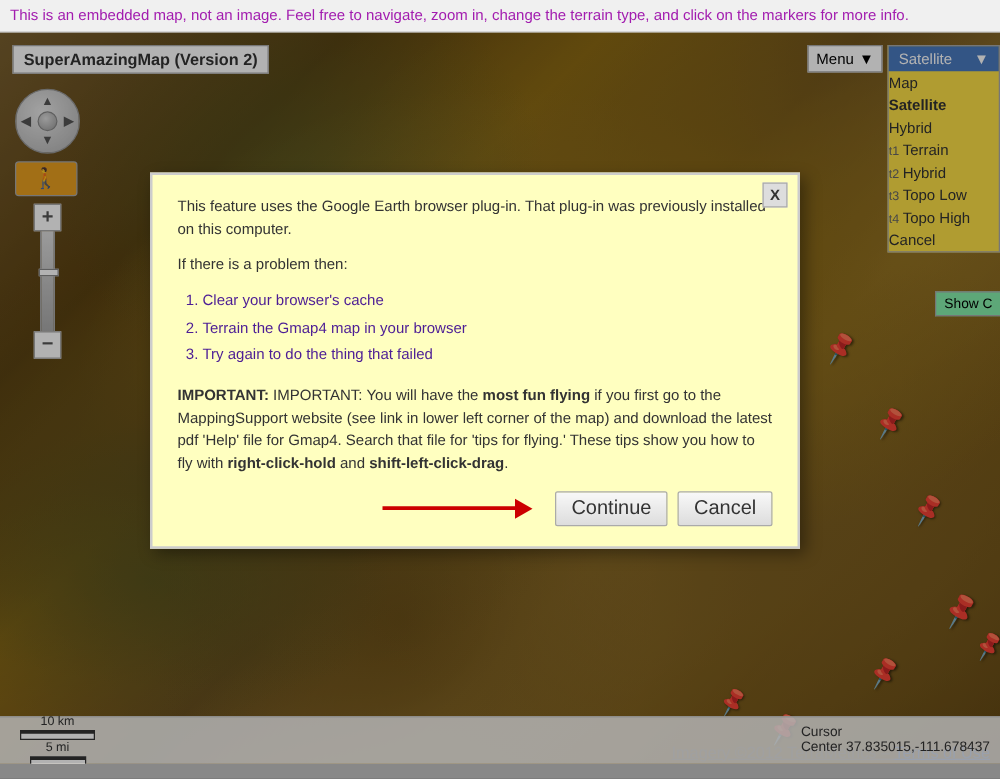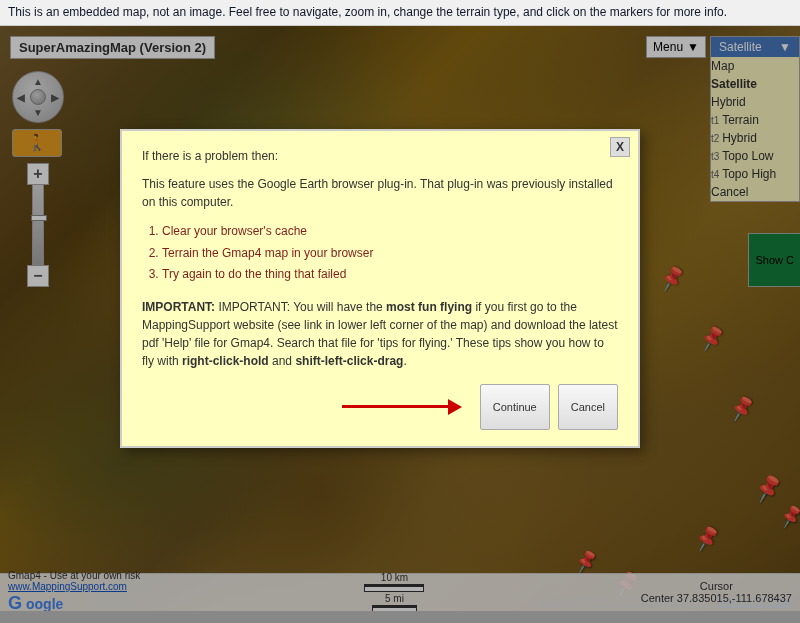--- a/index.html
+++ b/index.html
@@ -4,21 +4,21 @@
   <style>
     * { box-sizing: border-box; margin: 0; padding: 0; }
     body { width: 800px; height: 623px; overflow: hidden; font-family: Arial, sans-serif; font-size: 13px; background: #888; }
 
     
     #info-bar {
       background: #f0f0f0;
       border-bottom: 1px solid #ccc;
       padding: 4px 8px;
       font-size: 12px;
-      color: #0f172a;
+      color: #a21caf;
       line-height: 1.4;
     }
 
     
     #map-container {
       position: relative;
       width: 800px;
       height: 585px;
       overflow: hidden;
     }
@@ -78,21 +78,21 @@
       padding: 3px 6px;
       font-size: 12px;
       cursor: pointer;
       display: flex;
       align-items: center;
       gap: 4px;
       margin-right: 4px;
     }
 
     #map-type-panel {
-      background: #fef9c3;
+      background: #fde047;
       border: 1px solid #aaa;
       min-width: 90px;
     }
 
     #map-type-header {
       background: #4a7abf;
       color: white;
       padding: 3px 8px;
       font-size: 12px;
       display: flex;
@@ -180,24 +180,24 @@
       height: 6px;
       background: white;
       border: 1px solid #888;
     }
 
     
     #show-controls-btn {
       position: absolute;
       top: 207px;
       right: 0;
-      background: #15803d;
+      background: #86efac;
       border: 1px solid #aaa;
       border-right: none;
-      padding: 20px 6px;
+      padding: 3px 6px;
       font-size: 11px;
       cursor: pointer;
       z-index: 10;
     }
 
     
     .map-pin {
       position: absolute;
       font-size: 20px;
       color: #FFD700;
@@ -250,21 +250,21 @@
     .scale-line {
       height: 8px;
       background: white;
       border: 1px solid #333;
       border-top: 3px solid #333;
     }
 
     #bottom-right {
       font-size: 11px;
       color: #333;
-      text-align: center;
+      text-align: left;
     }
 
     #imagery-credit {
       position: absolute;
       bottom: 2px;
       right: 8px;
       font-size: 13px;
       color: #555;
       text-decoration: underline;
     }
@@ -327,21 +327,21 @@
       margin-bottom: 10px;
     }
 
     #modal ol {
       margin-left: 20px;
       margin-bottom: 12px;
     }
 
     #modal ol li {
       font-size: 12px;
-      color: #7f1d1d;
+      color: #4c1d95;
       line-height: 1.8;
     }
 
     #modal-important {
       font-size: 12px;
       color: #333;
       line-height: 1.5;
       margin-bottom: 14px;
     }
 
@@ -376,25 +376,25 @@
 
     .red-arrow-head {
       width: 0;
       height: 0;
       border-top: 8px solid transparent;
       border-bottom: 8px solid transparent;
       border-left: 14px solid #cc0000;
     }
 
     .modal-btn {
-      padding: 16px 12px;
+      padding: 4px 12px;
       border: 1px solid #aaa;
       background: linear-gradient(to bottom, #f8f8f8, #ddd);
       cursor: pointer;
-      font-size: 11px;
+      font-size: 16px;
       color: #333;
       border-radius: 2px;
     }
 
     
     .nav-circle {
       width: 52px;
       height: 52px;
       border-radius: 50%;
       background: radial-gradient(circle at 40% 35%, #e8e8e8, #b0b0b0);
@@ -493,30 +493,20 @@
   <div class="map-pin" style="top:240px;left:660px;">📌</div>
   <div class="map-pin" style="top:300px;left:700px;">📌</div>
   <div class="map-pin" style="top:370px;left:730px;">📌</div>
   <div class="map-pin" style="top:450px;left:755px;font-size:22px;">📌</div>
   <div class="map-pin" style="top:480px;left:780px;font-size:18px;">📌</div>
   <div class="map-pin" style="top:500px;left:695px;font-size:20px;">📌</div>
   <div class="map-pin" style="top:525px;left:575px;font-size:18px;">📌</div>
   <div class="map-pin" style="top:545px;left:615px;font-size:20px;">📌</div>
 
   <div id="bottom-bar">
-    <div id="bottom-left">
-      <div id="bottom-left-text">
-        <div>Gmap4 - Use at your own risk</div>
-        <div style="color:#1155CC;text-decoration:underline;cursor:pointer;">www.MappingSupport.com</div>
-      </div>
-      <div id="google-logo">
-        <span style="font-size:18px;font-weight:bold;color:#4285F4;">G</span>
-        <span style="font-size:14px;font-weight:bold;color:#4285F4;">oogle</span>
-      </div>
-    </div>
     <div id="scale-bar">
       <div style="font-size:10px;color:#333;">10 km</div>
       <div class="scale-line" style="width:60px;"></div>
       <div style="font-size:10px;color:#333;">5 mi</div>
       <div class="scale-line" style="width:45px;"></div>
     </div>
     <div id="bottom-right">
       <div>Cursor</div>
       <div>Center 37.835015,-111.678437</div>
     </div>
@@ -524,23 +514,23 @@
 
   <div id="imagery-credit">
     <span>Imagery ©2012 TerraMetrics – </span><a href="#">Terms of Use</a>
   </div>
 
   <div id="modal-overlay">
     <div id="modal">
       <div id="modal-close">X</div>
 
 
+      <p>This feature uses the Google Earth browser plug-in. That plug-in was previously installed on this computer.</p>
+
       <p>If there is a problem then:</p>
-
-      <p>This feature uses the Google Earth browser plug-in. That plug-in was previously installed on this computer.</p>
 
       <ol>
         <li>Clear your browser's cache</li>
         <li>Terrain the Gmap4 map in your browser</li>
         <li>Try again to do the thing that failed</li>
       </ol>
 
       <div id="modal-important">
         <span><strong>IMPORTANT:</strong></span>
         <span>IMPORTANT: You will have the </span><strong>most fun flying</strong><span> if you first go to the MappingSupport website (see link in lower left corner of the map) and download the latest pdf 'Help' file for Gmap4. Search that file for 'tips for flying.' These tips show you how to fly with </span><strong>right-click-hold</strong><span> and </span><strong>shift-left-click-drag</strong><span>.</span>

